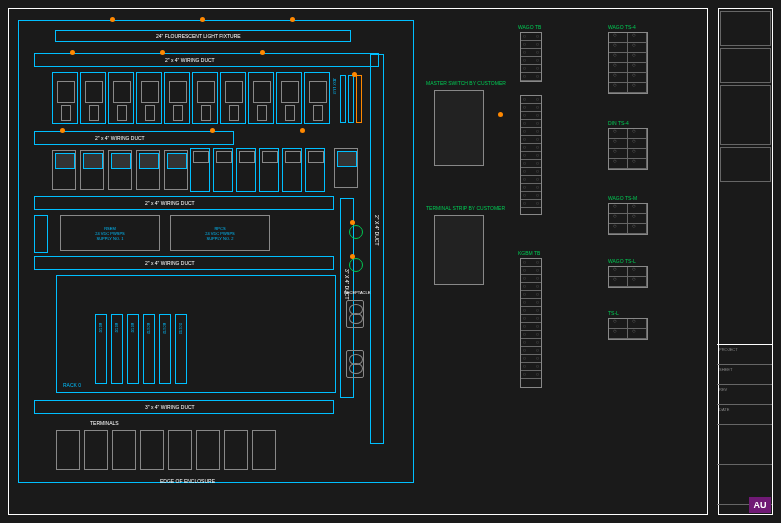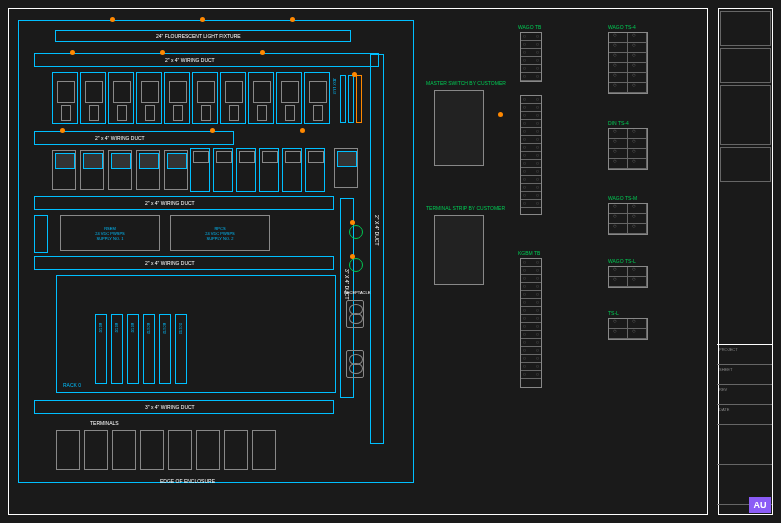--- a/index.html
+++ b/index.html
@@ -64,21 +64,21 @@
 .ts3{left:520px;top:258px;height:130px}
 .ts-cell{width:100%;height:8px;border-bottom:1px solid #666;position:relative}
 .ts-cell::before{content:'○';color:#888;font-size:5px;position:absolute;left:2px}
 .ts-cell::after{content:'○';color:#888;font-size:5px;position:absolute;right:2px}
 .small-tb{position:absolute;width:40px;border:1px solid #888}
 .stb-row{height:10px;border-bottom:1px solid #666;display:flex}
 .stb-cell{width:50%;border-right:1px solid #666;position:relative}
 .stb-cell::before{content:'○';color:#888;font-size:6px;position:absolute;left:4px;top:-1px}
 .label-g{color:#00c853;font-size:5px;position:absolute}
 .edge-label{position:absolute;left:160px;top:478px;color:#fff;font-size:5px}
-.au-badge{position:absolute;right:10px;bottom:10px;width:22px;height:16px;background:#8b5cf6;color:#fff;font-size:9px;font-weight:bold;display:flex;align-items:center;justify-content:center}
+.au-badge{position:absolute;right:10px;bottom:10px;width:22px;height:16px;background:#701a75;color:#fff;font-size:9px;font-weight:bold;display:flex;align-items:center;justify-content:center}
 .circ{position:absolute;width:14px;height:14px;border:1px solid #00c853;border-radius:50%}
 </style>
 </head>
 <body>
 
 <div class="canvas">
   <div class="border-frame main-frame"></div>
   <div class="border-frame right-panel">
     <div class="rp-slot"></div>
     <div class="rp-slot"></div>

